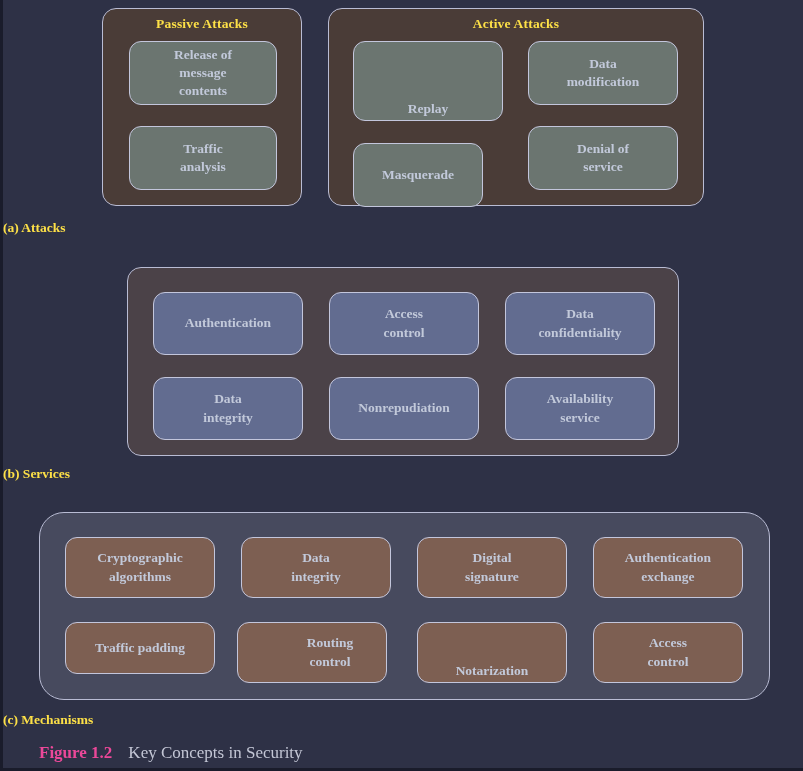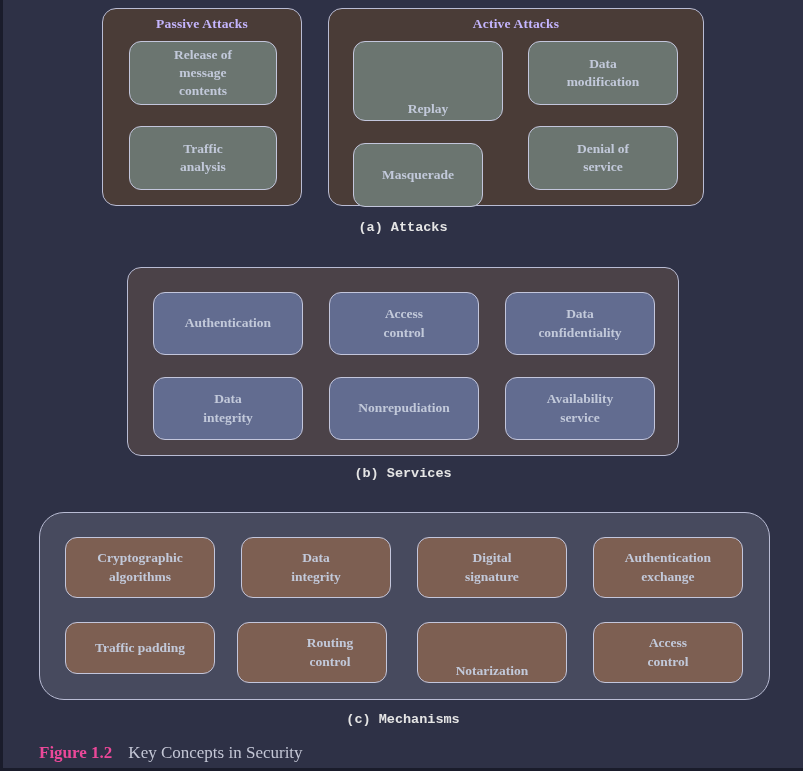--- a/index.html
+++ b/index.html
@@ -23,21 +23,21 @@
   .panel {
     position: absolute;
     border: 1px solid #b9bcd4;
     border-radius: 14px;
     box-sizing: border-box;
   }
   .panel-title {
     text-align: center;
     font-weight: bold;
     font-size: 13.5px;
-    color: #c4b5fd;
+    color: #fde047;
     letter-spacing: .2px;
   }
 
   
   .node {
     position: absolute;
     border: 1px solid #c3c6dc;
     border-radius: 12px;
     box-sizing: border-box;
     display: flex;
@@ -77,26 +77,24 @@
     left: 36px; top: 512px; width: 731px; height: 188px;
     background: #474a5e;
     border-radius: 25px;
   }
   .mechanism-node { background: #7d5f52; }
 
   
   .subcaption {
     position: absolute;
     width: 100%;
-    text-align: center;
     left: 0;
     font-weight: bold;
     font-size: 13.5px;
-    color: #e5e5e5;
-    font-family: Liberation Mono, monospace;
+    color: #fde047;
   }
   #cap-a { top: 220px; }
   #cap-b { top: 466px; }
   #cap-c { top: 712px; }
 
   
   #figure-caption {
     position: absolute;
     left: 36px;
     top: 743px;

